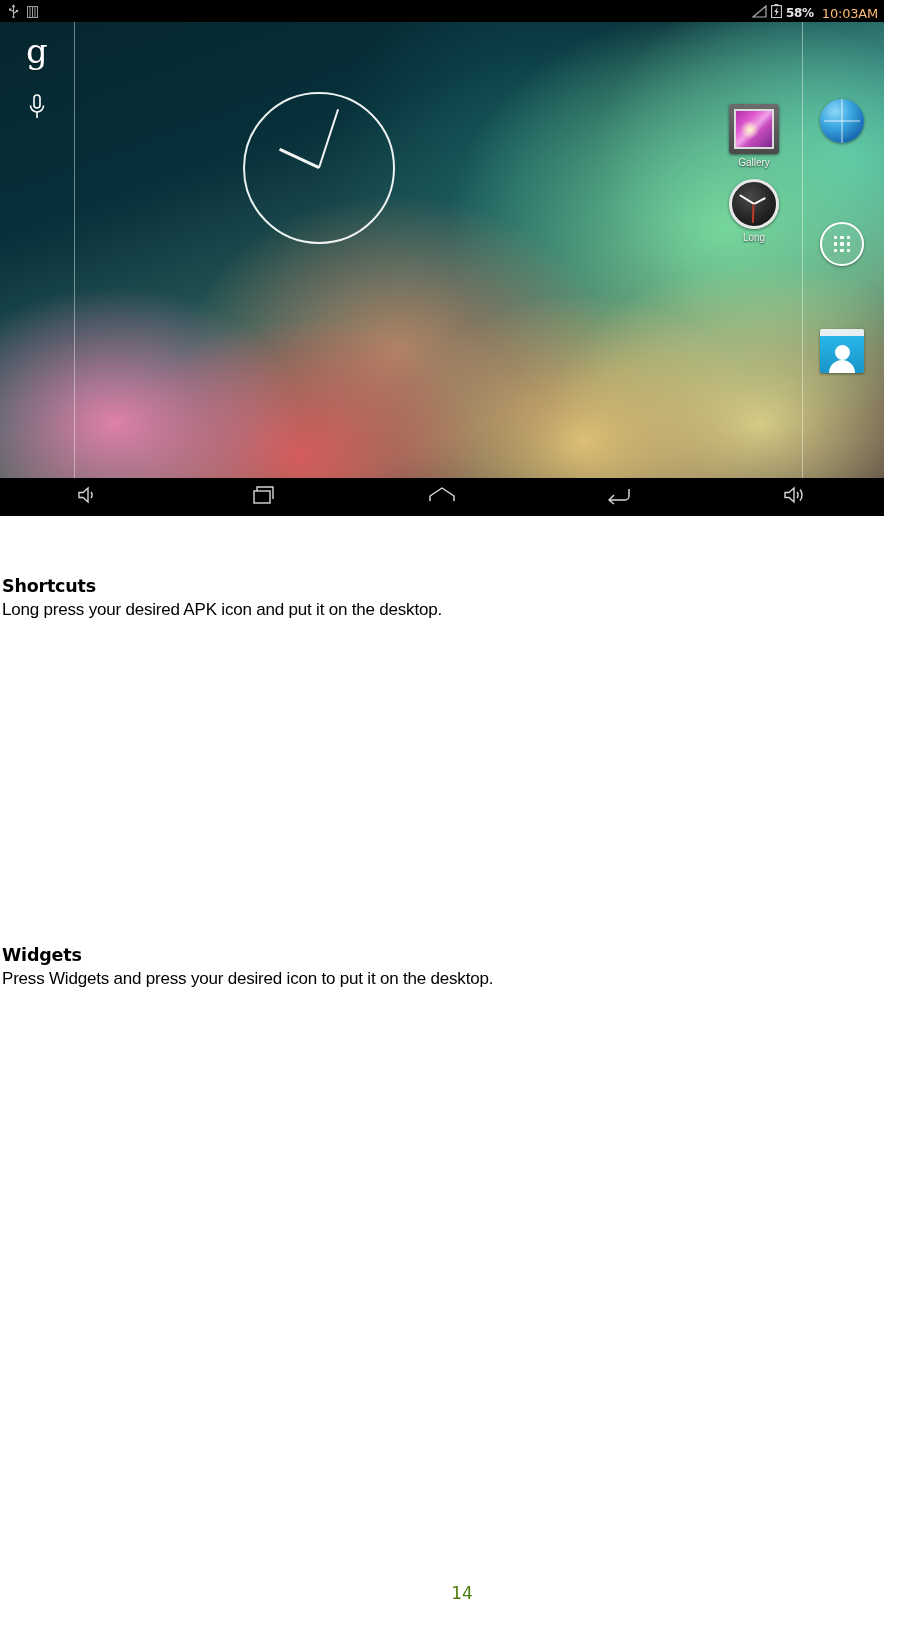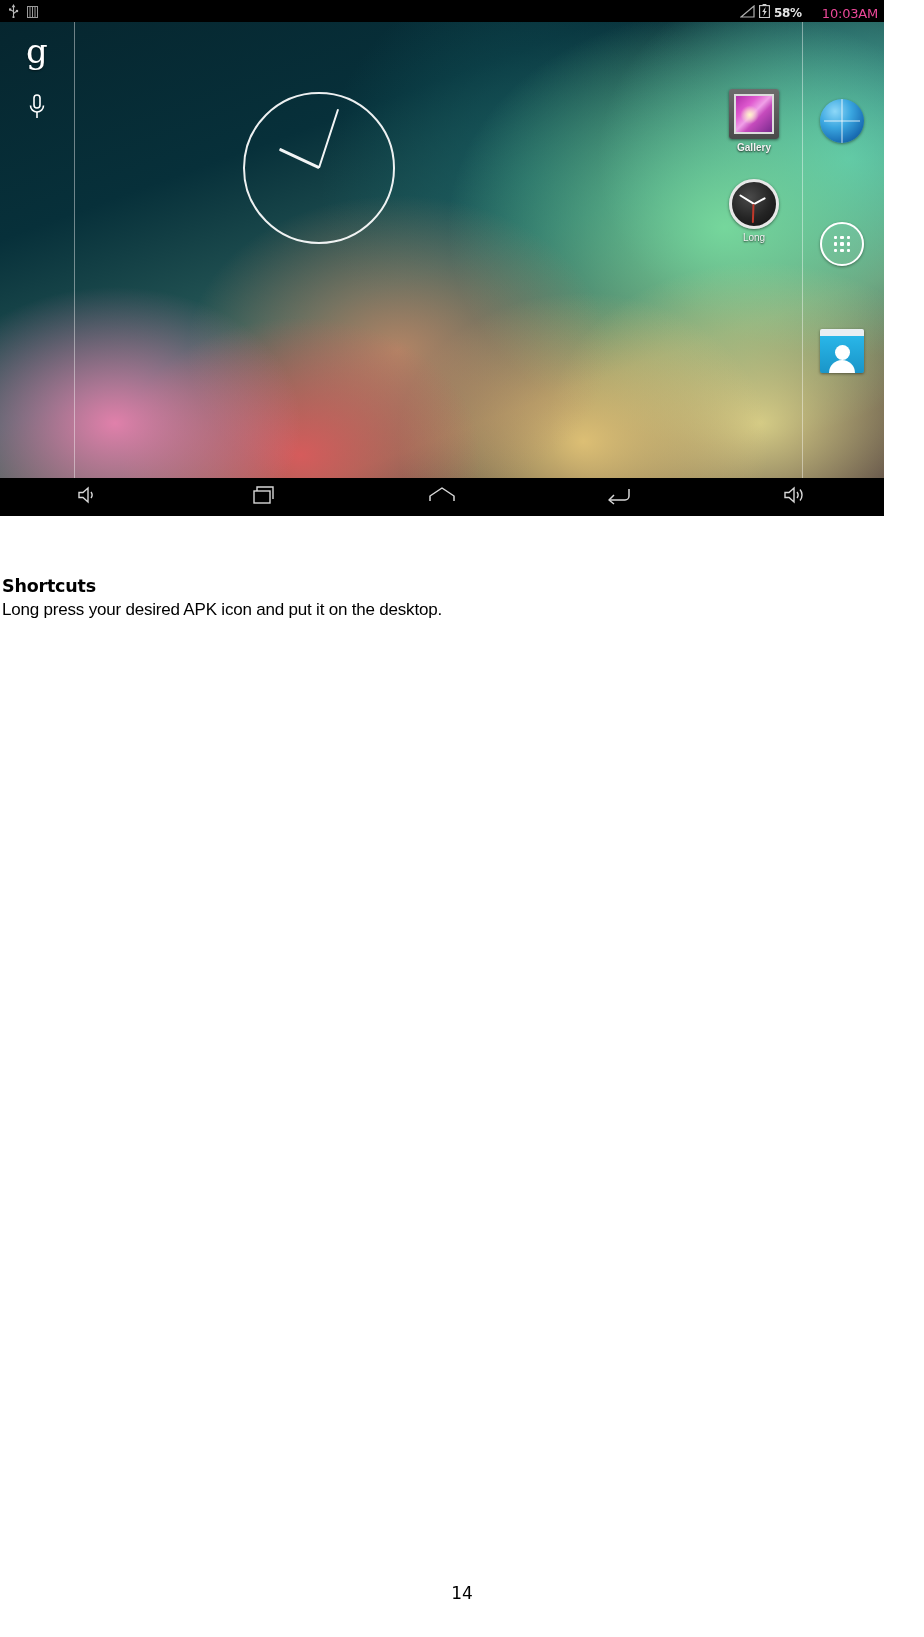--- a/index.html
+++ b/index.html
@@ -42,22 +42,22 @@
     display: flex; align-items: center; gap: 4px;
     padding-right: 6px;
   }
   .sb-icon { display: block; }
   .sb-battpct {
     font-size: 12px; font-weight: bold;
     color: #e4e4e4; letter-spacing: -0.3px;
     font-family: "DejaVu Sans", sans-serif;
   }
   .sb-clock {
-    font-size: 13px; color: #ec4899;
-    letter-spacing: -0.2px; margin-left: 16px;
+    font-size: 13px; color: #fdba74;
+    letter-spacing: -0.2px; margin-left: 4px;
     font-family: "DejaVu Sans", sans-serif;
   }
 
   
   .wallpaper {
     position: absolute;
     left: 0; top: 22px;
     width: 884px; height: 456px;
     overflow: hidden;
     background:
@@ -265,21 +265,21 @@
   .spacer-1 { height: 60px; }
   .spacer-2 { height: 325px; }
 
   .pagenum {
     position: absolute;
     left: 0; top: 1583px;
     width: 924px;
     text-align: center;
     font-family: "DejaVu Sans", sans-serif;
     font-size: 17px;
-    color: #000000;
+    color: #4d7c0f;
   }
 </style>
 </head>
 <body>
 
 <div class="screenshot">
 
   <div class="statusbar">
     <div class="sb-left">
       <span class="sb-icon">
@@ -334,21 +334,21 @@
         <path d="M6.5 13.5 A6.5 6.5 0 0 0 19.5 13.5" fill="none" stroke="#ffffff" stroke-width="1.6"></path>
         <line x1="13" y1="20" x2="13" y2="26" stroke="#ffffff" stroke-width="1.6"></line>
       </svg>
     </div>
 
     <div class="clockwidget">
       <div class="cw-hand hour"></div>
       <div class="cw-hand minute"></div>
     </div>
 
-    <div class="appicon" style="left:718px; top:67px;font-weight:bold;">
+    <div class="appicon" style="left:718px; top:82px;">
       <div class="icon-gallery">
         <div class="pic"></div>
       </div>
       <div class="label">Gallery</div>
     </div>
 
     <div class="appicon" style="left:718px; top:157px;">
       <div class="icon-clock">
         <span class="ic-hand h"></span>
         <span class="ic-hand m"></span>
@@ -420,15 +420,19 @@
 <div class="doc">
   <div class="spacer-1"></div>
 
   <div class="sec">
     <div class="sec-head">Shortcuts</div>
     <div class="sec-body">Long press your desired APK icon and put it on the desktop.</div>
   </div>
 
   <div class="spacer-2"></div>
 
+  <div class="sec">
+    <div class="sec-head">Widgets</div>
+    <div class="sec-body">Press Widgets and press your desired icon to put it on the desktop.</div>
+  </div>
 </div>
 
 <div class="pagenum">14</div>
 
 </body></html>

